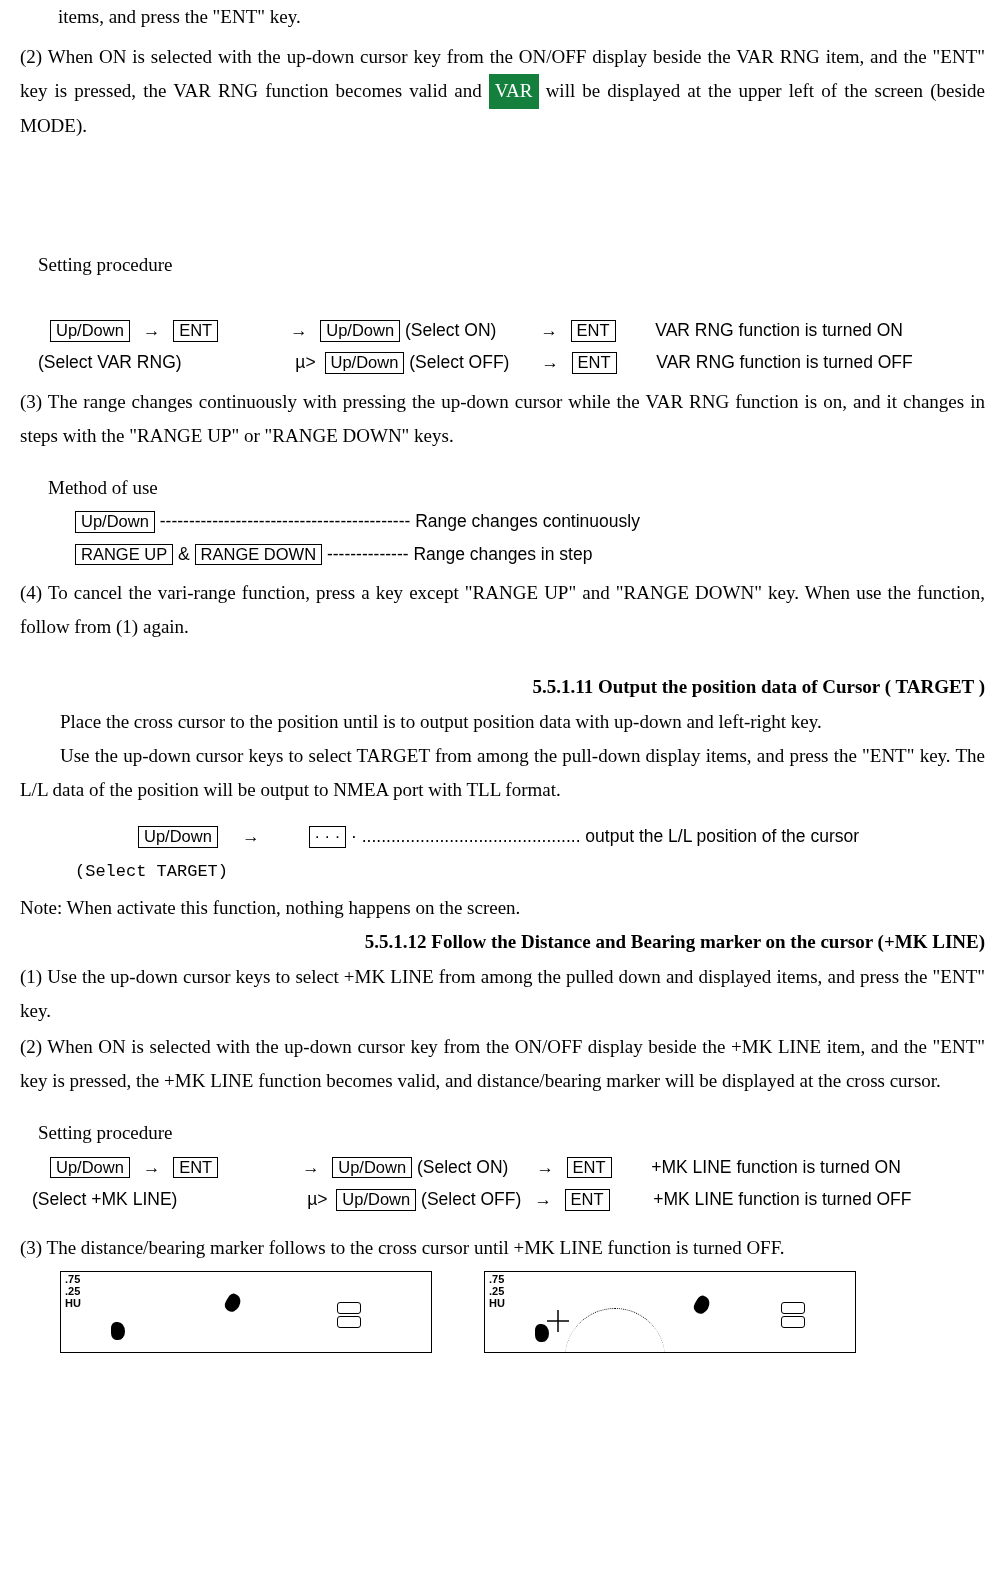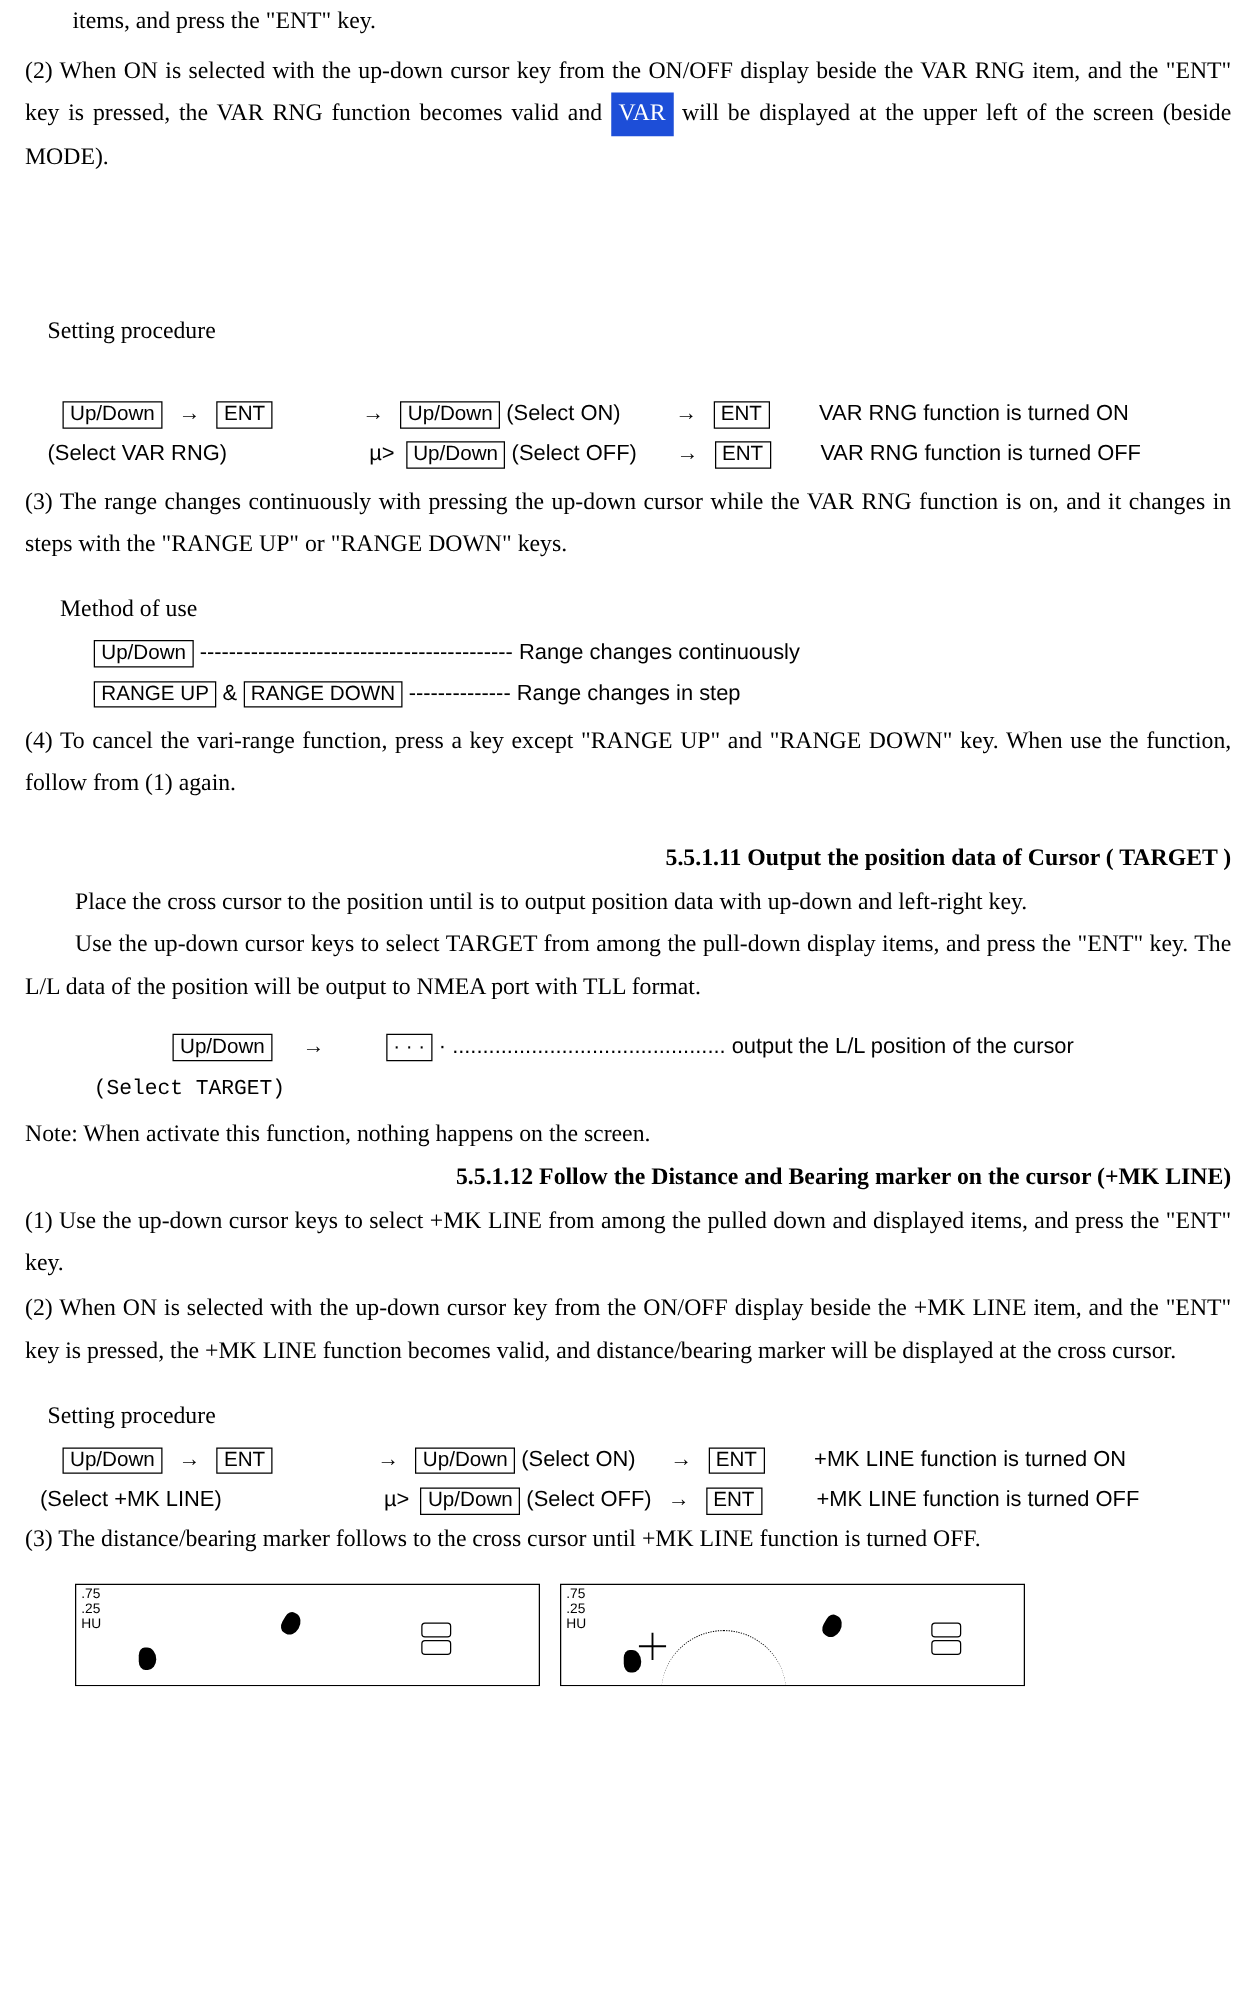--- a/index.html
+++ b/index.html
@@ -24,21 +24,21 @@
     display: inline-block;
     border: 1px solid #000;
     padding: 0 5px;
     font-family: Arial, Helvetica, sans-serif;
     font-size: 16.5px;
     line-height: 1.2;
     vertical-align: baseline;
   }
   .var-badge {
     display: inline-block;
-    background: #1d4ed8;
+    background: #15803d;
     color: #fff;
     padding: 0 6px;
     font-family: 'Times New Roman', serif;
     font-size: 19px;
   }
   .mono {
     font-family: 'Courier New', monospace;
     font-size: 17px;
   }
   .arrow {
@@ -50,22 +50,23 @@
   .bold {
     font-weight: 700;
     text-align: right;
   }
   .block {
     margin-top: 0;
     margin-bottom: 0;
   }
   .figrow {
     display: flex;
-    gap: 16px;
-    margin-top: 18px;
+    gap: 52px;
+    margin-top: 6px;
+    font-weight: bold;
   }
   .figbox {
     border: 1px solid #000;
     width: 370px;
     height: 80px;
     position: relative;
     font-family: Arial, sans-serif;
     font-size: 11px;
     overflow: hidden;
   }
@@ -216,21 +217,21 @@
     <span style="display:inline-block; width:120px;"></span>
     <span class="branch">µ&gt;</span>
     <span class="keycap">Up/Down</span>
     <span>(Select OFF)</span>
     <span class="arrow">→</span>
     <span class="keycap">ENT</span>
     <span style="display:inline-block; width:34px;"></span>
     <span>+MK LINE function is turned OFF</span>
   </div>
 
-  <div class="block" style="text-align:justify; margin-top:0;">(3)  The distance/bearing marker follows to the cross cursor until +MK LINE function is turned OFF.</div>
+  <div class="block" style="text-align:justify; margin-top:16px;">(3)  The distance/bearing marker follows to the cross cursor until +MK LINE function is turned OFF.</div>
 
   <div class="figrow" style="margin-left:40px;">
     <div class="figbox">
       <div class="corner-txt">
         <span>.75</span><br>
         <span>.25</span><br>
         <span>HU</span>
       </div>
       <div class="blob" style="left:50px; top:50px;"></div>
       <div class="blob" style="left:165px; top:22px; transform:rotate(30deg);"></div>

